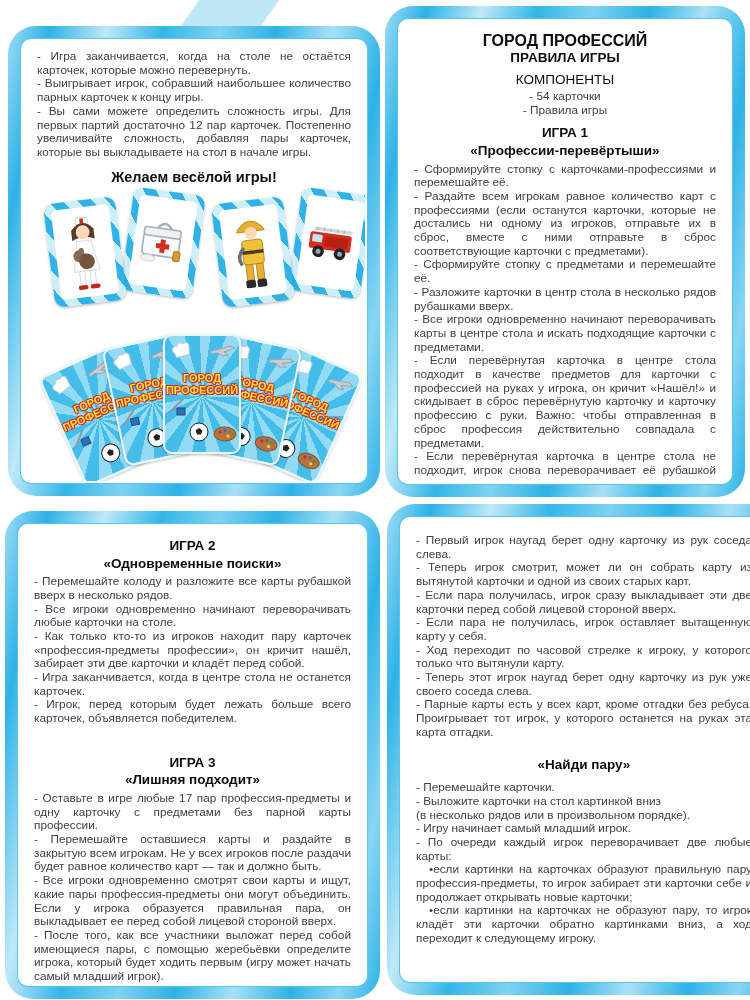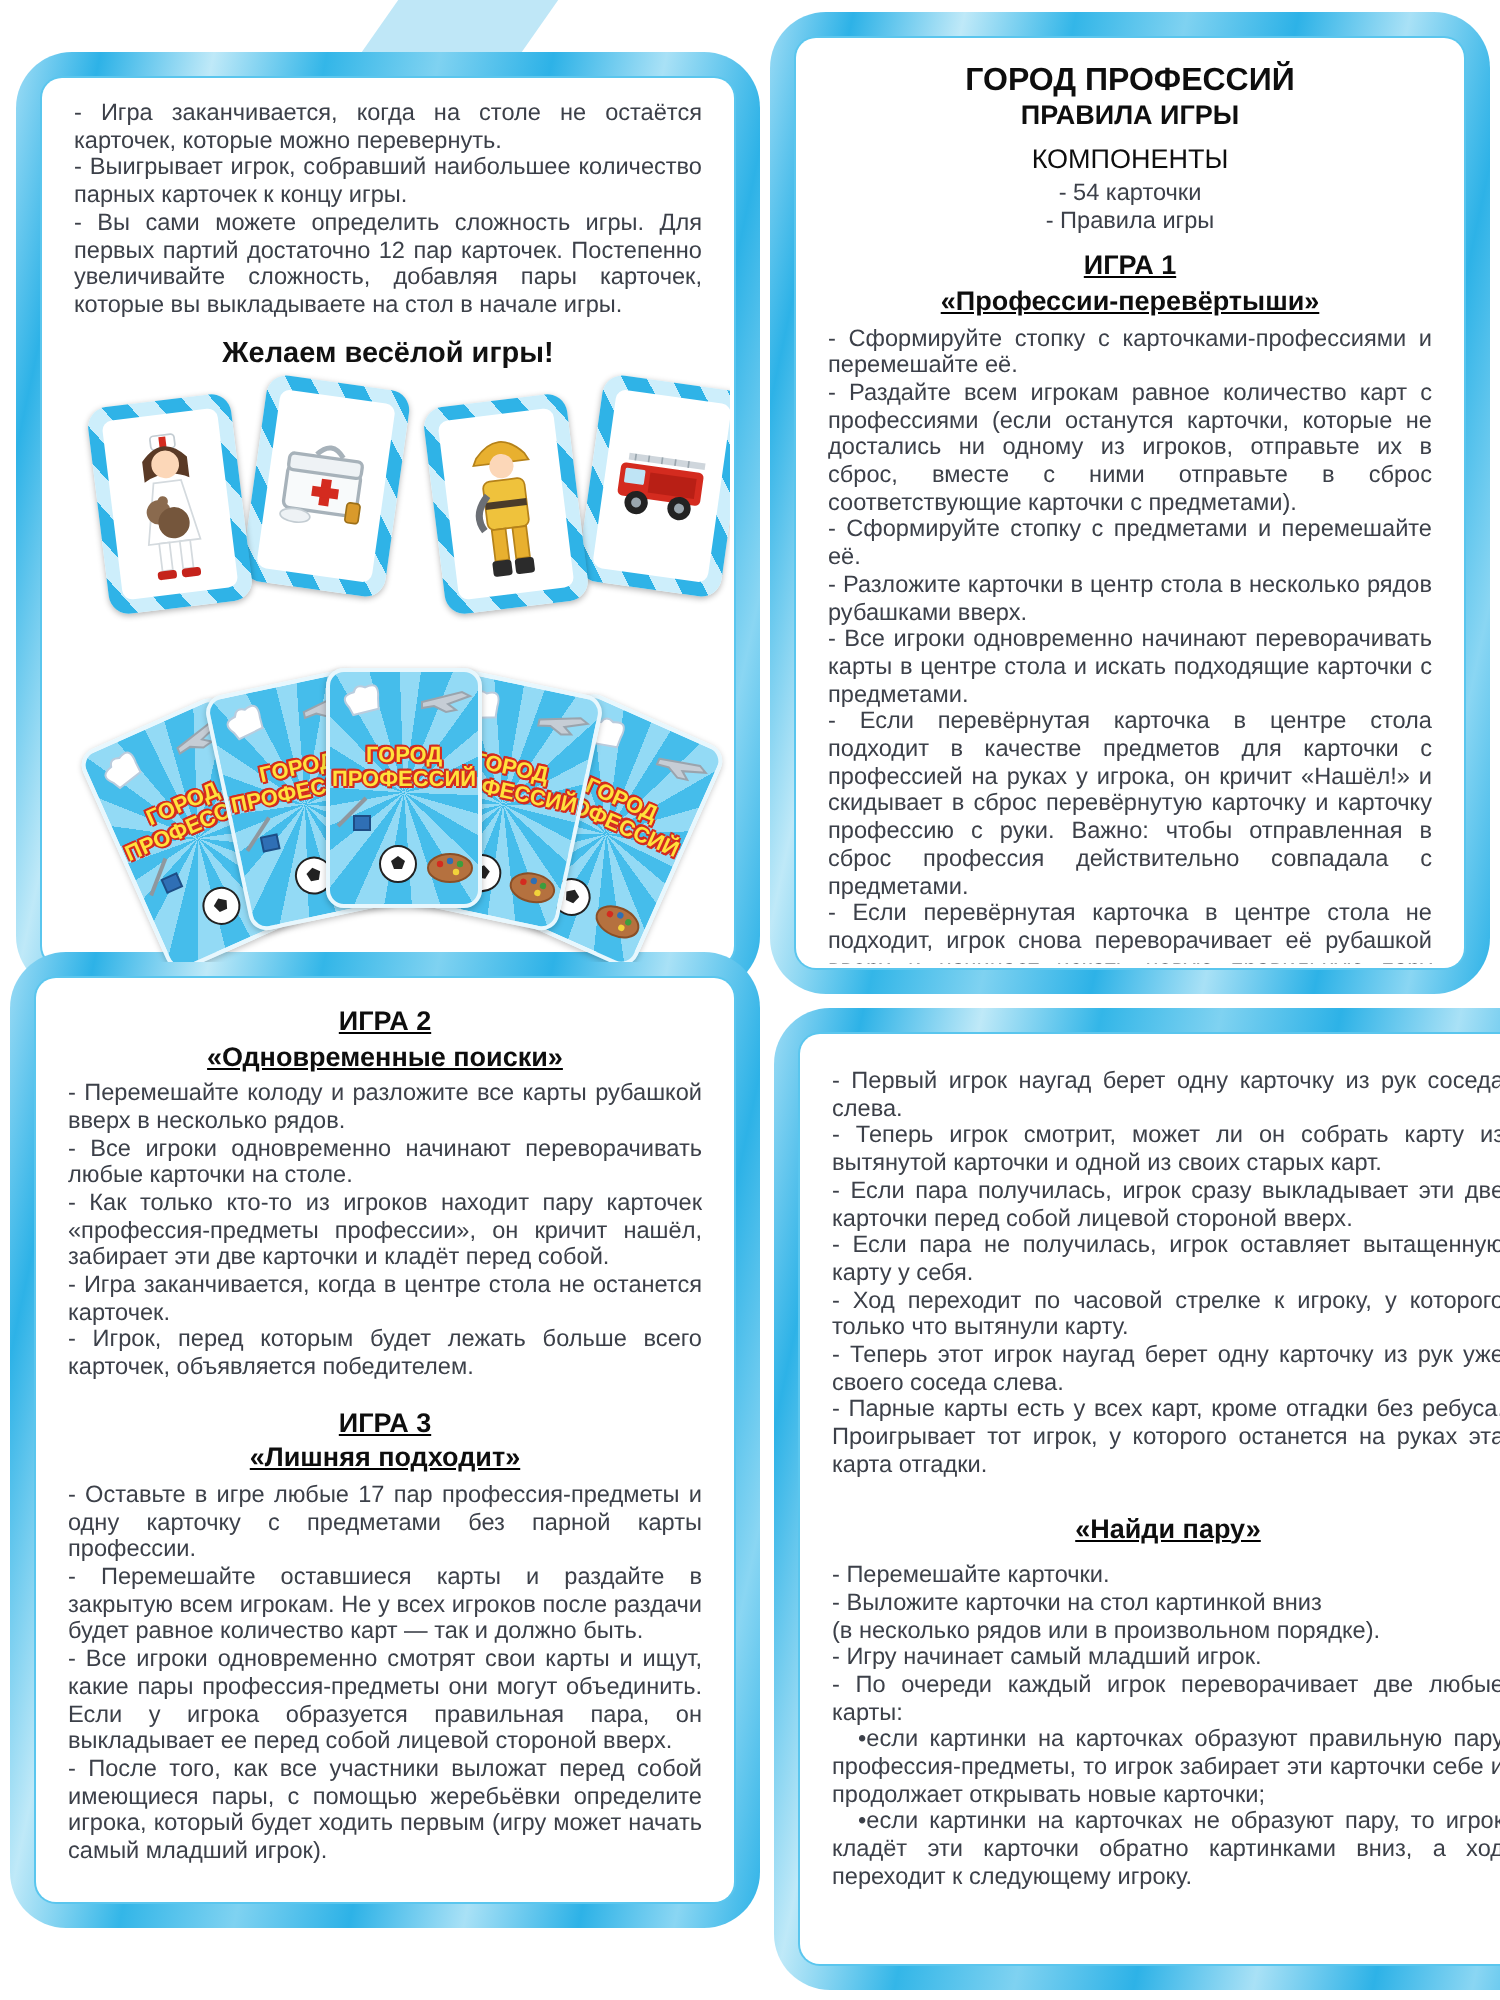--- a/index.html
+++ b/index.html
@@ -16,30 +16,30 @@
       #9edcf5 0%,#2db2e7 9%,#bfe9f8 21%,#33b6e8 33%,#7fd2f1 45%,
       #2db2e7 57%,#a9e1f6 69%,#2db2e7 81%,#8ad6f3 91%,#2db2e7 100%);
   }
   .panel-inner{
     width:100%;height:100%;background:#ffffff;border-radius:8px;
     box-shadow:0 0 0 2px #ffffff,0 0 0 3px #5ac6ee;
     padding:9px 14px;box-sizing:border-box;overflow:hidden;
   }
   #panel-1{left:8px;top:26px;width:372px;height:470px;}
   #panel-2{left:385px;top:6px;width:360px;height:491px;}
-  #panel-3{left:5px;top:476px;width:375px;height:488px;}
+  #panel-3{left:5px;top:511px;width:375px;height:488px;}
   #panel-4{left:387px;top:504px;width:394px;height:491px;}
   
   .b{margin:0;font-size:11.8px;line-height:13.7px;color:#3c4049;text-align:justify;}
   .sub{text-indent:13px;}
   .doc-title{font-size:16px;font-weight:bold;color:#0e0e0e;text-align:center;line-height:1.12;margin:2px 0 0;}
   .doc-subtitle{font-size:13.5px;font-weight:bold;color:#0e0e0e;text-align:center;line-height:1.15;margin:0 0 7px;}
   .section-h{font-size:13.5px;font-weight:normal;color:#0e0e0e;text-align:center;margin:0 0 2px;}
   .comp-line{font-size:11.8px;line-height:14px;color:#3c4049;text-align:center;margin:0;}
-  .game-h{margin:7px 0 3px;text-decoration:underline;}
+  .game-h{margin:7px 0 3px;}
   .game-h div{font-size:13.5px;font-weight:bold;color:#0e0e0e;text-align:center;line-height:1.3;}
   .wish{font-size:14.5px;font-weight:bold;color:#111;text-align:center;margin:9px 0 4px;}
   
   .illus{position:relative;height:276px;margin-top:2px;}
   .pair-group{position:absolute;width:164px;height:134px;}
   #pg1{left:8px;top:2px;} #pg2{left:176px;top:2px;}
   .pcard{position:absolute;width:72px;height:104px;border-radius:10px;
     background:repeating-linear-gradient(55deg,#2fb3e7 0 11px,#cdeefb 11px 22px);
     box-shadow:0 1px 3px rgba(0,0,0,.3);}
   .pcard .face{position:absolute;left:7px;top:7px;right:7px;bottom:7px;background:#fff;border-radius:5px;
@@ -299,21 +299,21 @@
   <div class="panel-inner">
     <div class="game-h" style="margin-top:2px;">
       <div>ИГРА 2</div>
       <div>«Одновременные поиски»</div>
     </div>
     <p class="b">- Перемешайте колоду и разложите все карты рубашкой вверх в несколько рядов.</p>
     <p class="b">- Все игроки одновременно начинают переворачивать любые карточки на столе.</p>
     <p class="b">- Как только кто-то из игроков находит пару карточек «профессия-предметы профессии», он кричит нашёл, забирает эти две карточки и кладёт перед собой.</p>
     <p class="b">- Игра заканчивается, когда в центре стола не останется карточек.</p>
     <p class="b">- Игрок, перед которым будет лежать больше всего карточек, объявляется победителем.</p>
-    <div class="game-h" style="margin-top:12px;">
+    <div class="game-h" style="margin-top:28px;">
       <div>ИГРА 3</div>
       <div>«Лишняя подходит»</div>
     </div>
     <p class="b">- Оставьте в игре любые 17 пар профессия-предметы и одну карточку с предметами без парной карты профессии.</p>
     <p class="b">- Перемешайте оставшиеся карты и раздайте в закрытую всем игрокам. Не у всех игроков после раздачи будет равное количество карт — так и должно быть.</p>
     <p class="b">- Все игроки одновременно смотрят свои карты и ищут, какие пары профессия-предметы они могут объединить. Если у игрока образуется правильная пара, он выкладывает ее перед собой лицевой стороной вверх.</p>
     <p class="b">- После того, как все участники выложат перед собой имеющиеся пары, с помощью жеребьёвки определите игрока, который будет ходить первым (игру может начать самый младший игрок).</p>
   </div>
 </div>
 

